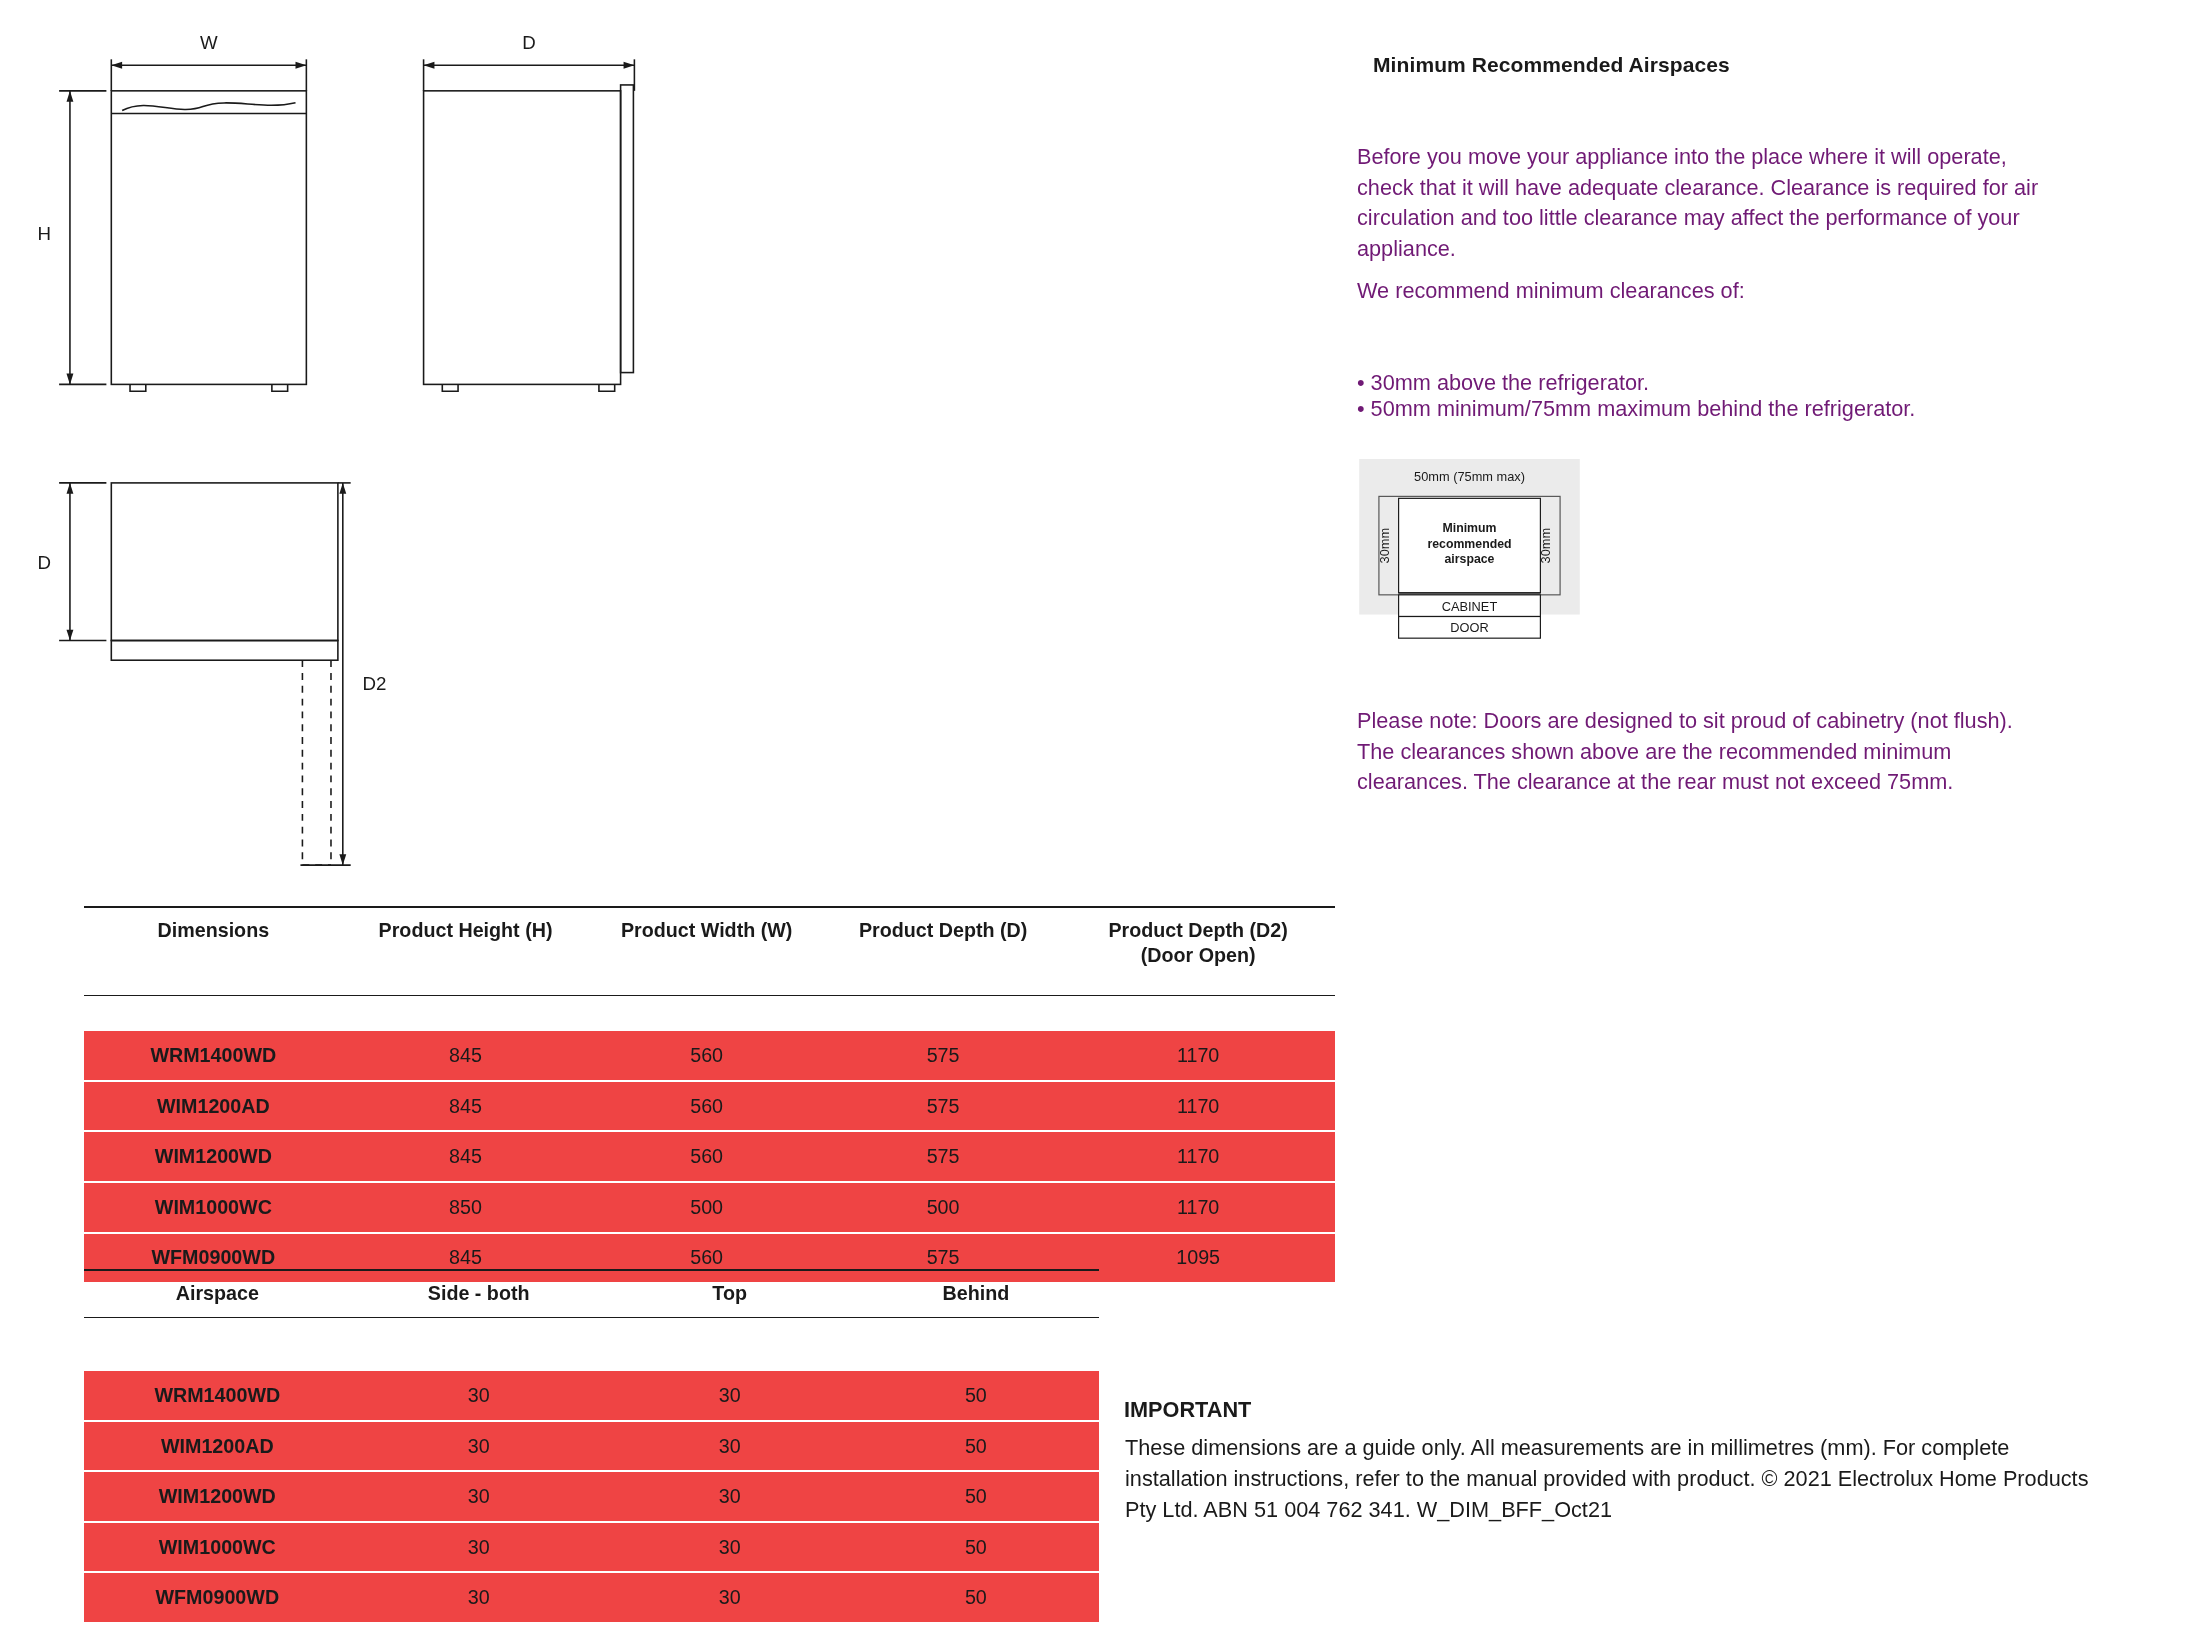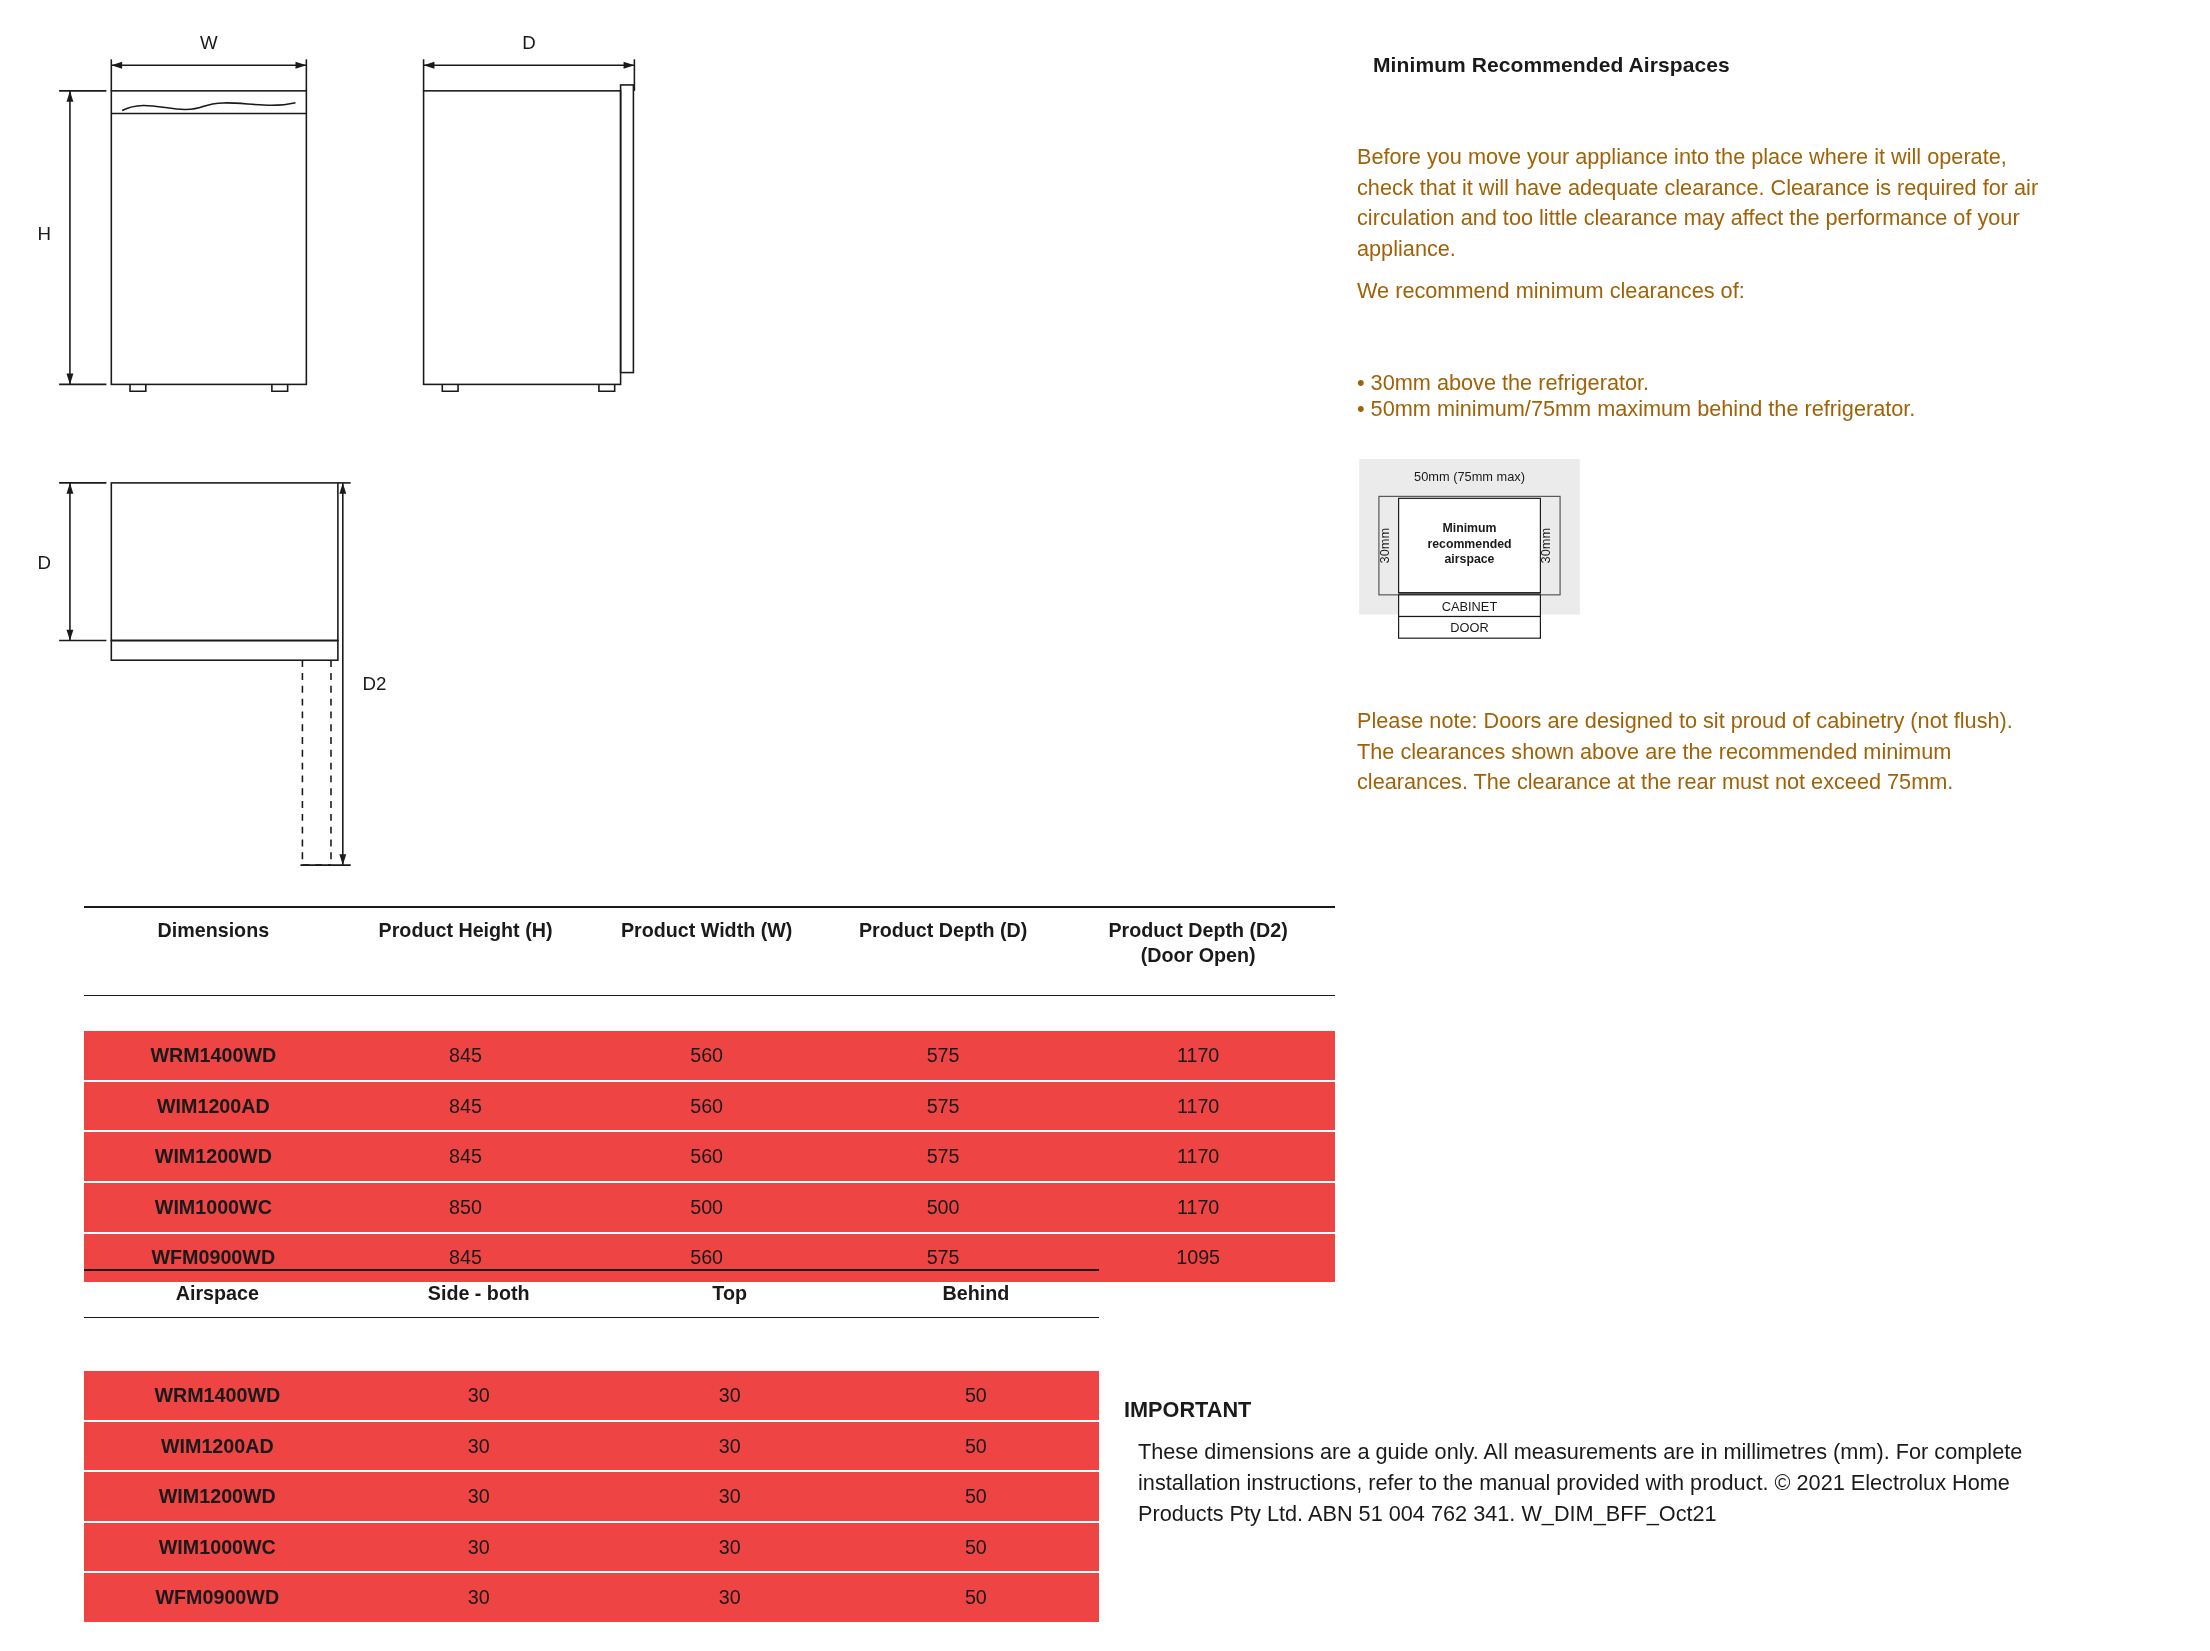--- a/index.html
+++ b/index.html
@@ -88,21 +88,21 @@
     margin: 0;
     padding: 0;
     position: absolute;
     left: 16px; top: 53px;
     letter-spacing: 0.1px;
   }
   .r-para {
     position: absolute;
     font-size: 21.7px;
     line-height: 1.42;
-    color: #a16207;
+    color: #701a75;
   }
   .r-p1 { left: 0; top: 120px; width: 699px; }
   .r-p2 { left: 0; top: 254px; width: 699px; }
   .r-b1 { left: 0; top: 299px; width: 749px; }
   .r-b2 { left: 0; top: 346px; width: 749px; }
   .r-b3 { left: 0; top: 372px; width: 827px; }
   .r-p3 { left: 0; top: 684px; width: 690px; }
 
   
   .clearance {
@@ -121,21 +121,21 @@
     width: 985px;
   }
   .important h3 {
     font-size: 21.7px;
     font-weight: 700;
     margin: 0 0 9.9px 0;
   }
   .important p {
     font-size: 21.7px;
     line-height: 1.42;
-    margin: 14px;
+    margin: 1px;
   }
 </style>
 </head>
 <body>
 
 <div class="left-col">
 
   <div class="drawings">
     <svg class="dwg" width="1320" height="887" viewBox="0 0 1340 900">
       <g stroke="#1a1a1a" fill="none" stroke-width="1.6">

